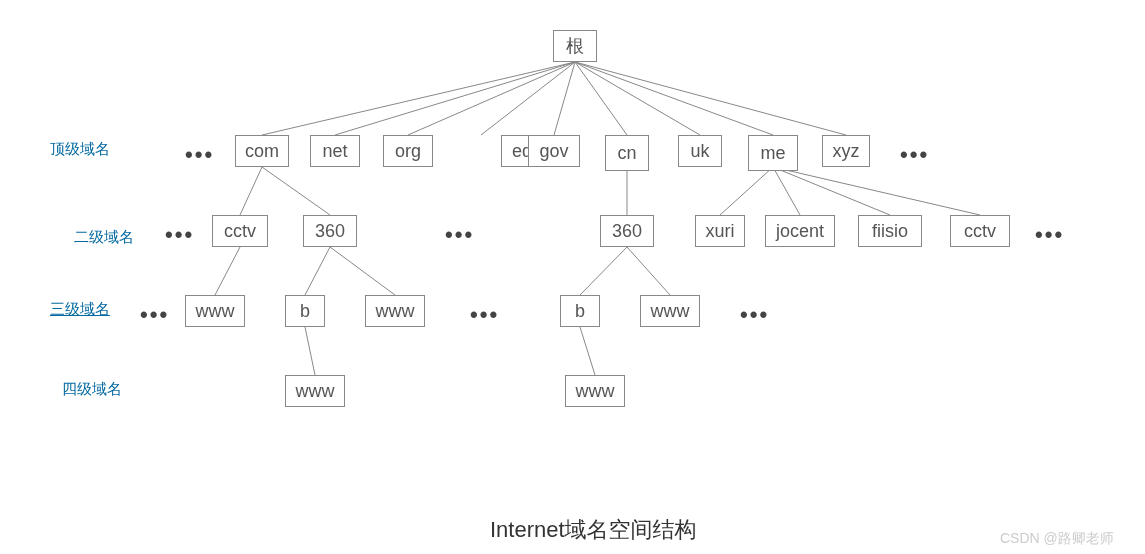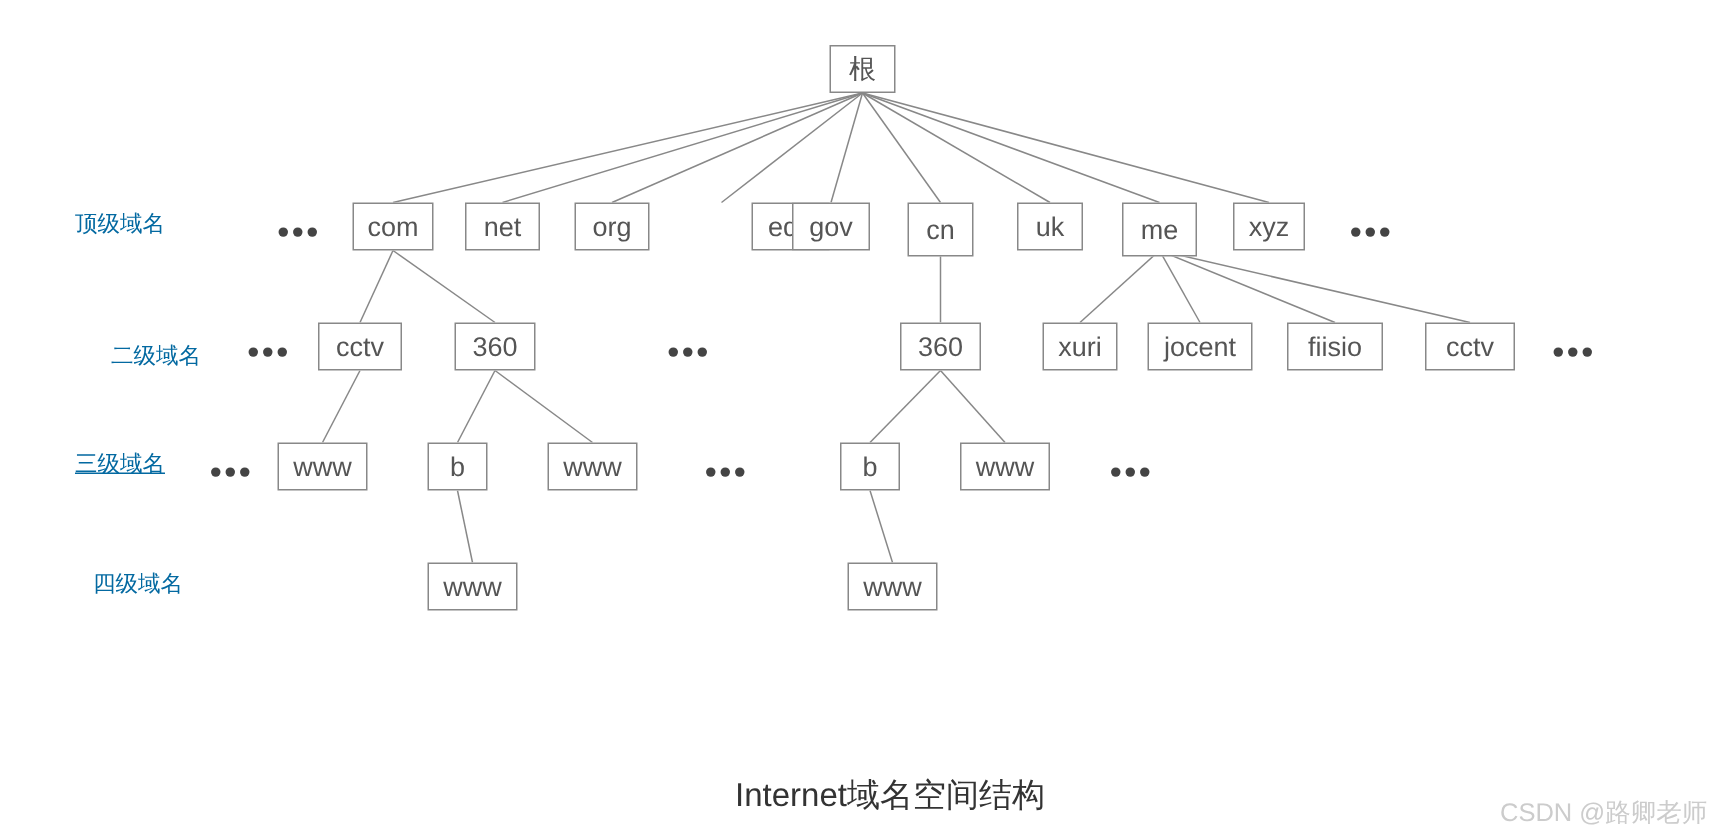--- a/index.html
+++ b/index.html
@@ -39,21 +39,21 @@
     letter-spacing: 2px;
   }
   .caption {
     position: absolute;
     font-size: 22px;
     color: #333;
     font-weight: 500;
   }
   .watermark {
     position: absolute;
-    font-size: 17px;
+    font-size: 14px;
     color: #ccc;
   }
   svg.lines {
     position: absolute;
     top: 0; left: 0;
     width: 1145px;
     height: 554px;
   }
   svg.lines line {
     stroke: #888;

